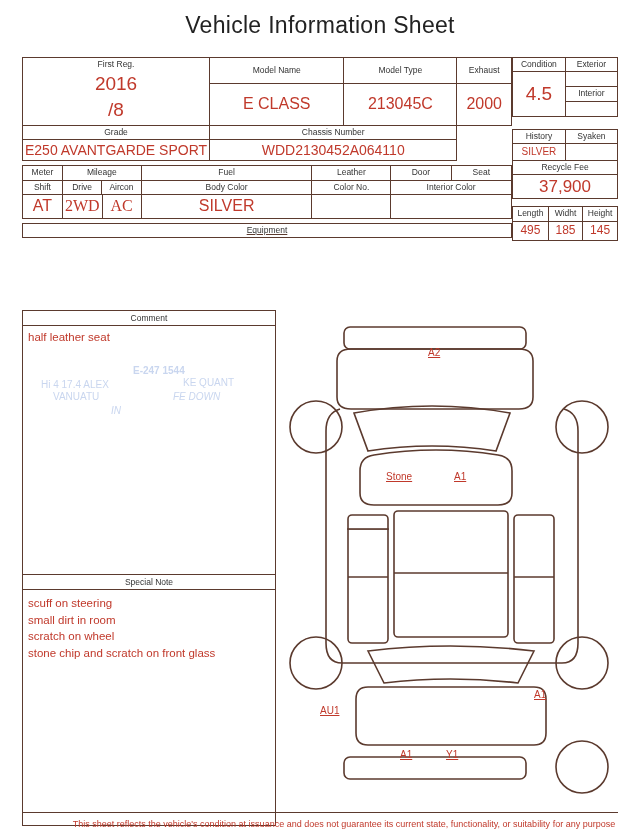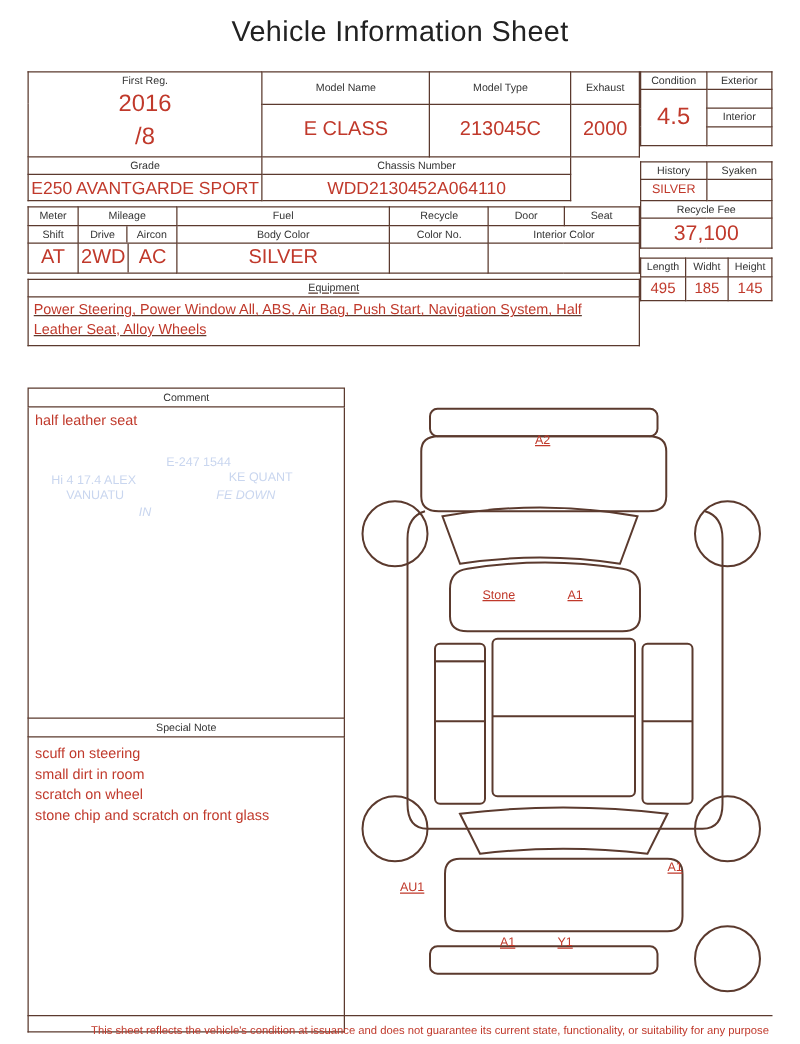--- a/index.html
+++ b/index.html
@@ -140,21 +140,21 @@
             <td style="width:38px;">
                   <div class="lbl">Meter</div>
                 </td>
             <td style="width:76px;">
                   <div class="lbl">Mileage</div>
                 </td>
             <td style="width:166px;margin-top:20px;">
                   <div class="lbl">Fuel</div>
                 </td>
             <td style="width:76px;">
-                  <div class="lbl">Recycle</div>
+                  <div class="lbl">Leather</div>
                 </td>
             <td style="width:58px;">
                   <div class="lbl">Door</div>
                 </td>
             <td style="width:58px;">
                   <div class="lbl">Seat</div>
                 </td>
           </tr>
           <tr>
             <td>
@@ -182,21 +182,21 @@
                 </td>
             <td colspan="2">
                   <div class="lbl">Interior Color</div>
                 </td>
           </tr>
           <tr>
             <td>
                   <div class="val">AT</div>
                 </td>
             <td style="padding:0;">
-              <table style="width:100%;border:none;">
+              <table style="width:100%;border:none;font-family:Liberation Serif, serif;">
                 <tbody>
                       <tr>
                   <td style="border:none;border-right:1px solid #5b3a2e;width:50%;">
                           <div class="val">2WD</div>
                         </td>
                   <td style="border:none;width:50%;">
                           <div class="val">AC</div>
                         </td>
                 </tr>
               </tbody>
@@ -215,25 +215,20 @@
         </tbody>
           </table>
 
         <table class="eqtbl" style="margin-top:4px;">
           <tbody>
               <tr>
             <td>
                   <div class="lbl">Equipment</div>
                 </td>
           </tr>
-          <tr>
-            <td style="height:38px;">
-              <div class="eqtext">Power Steering, Power Window  All, ABS, Air Bag, Push Start, Navigation System, Half Leather Seat, Alloy Wheels</div>
-            </td>
-          </tr>
         </tbody>
           </table>
       </div>
 
       <div class="rightblk">
         <table style="width:106px;">
           <tbody>
               <tr>
             <td style="width:53px;">
                   <div class="lbl">Condition</div>
@@ -281,21 +276,21 @@
                   <div class="val sm"></div>
                 </td>
           </tr>
           <tr>
             <td colspan="2">
                   <div class="lbl">Recycle Fee</div>
                 </td>
           </tr>
           <tr>
             <td colspan="2">
-                  <div class="val" style="font-size:17px;">37,100</div>
+                  <div class="val" style="font-size:17px;">37,900</div>
                 </td>
           </tr>
         </tbody>
           </table>
 
         <table style="width:106px;margin-top:7px;">
           <tbody>
               <tr>
             <td style="width:36px;">
                   <div class="lbl">Length</div>
@@ -322,21 +317,21 @@
           </table>
       </div>
 
     </div>
   </div>
 
   <div class="lowerleft">
     <div class="cmt-head">Comment</div>
     <div class="cmt-body">
       <div>half leather seat</div>
-      <span class="wm" style="left:110px;top:38px;">E-247 1544</span>
+      <span class="wm" style="left:110px;top:38px;font-weight:bold;">E-247 1544</span>
       <span class="wm" style="left:18px;top:52px;">Hi 4 17.4 ALEX</span>
       <span class="wm" style="left:160px;top:50px;">KE QUANT</span>
       <span class="wm" style="left:30px;top:64px;">VANUATU</span>
       <span class="wm" style="left:150px;top:64px;font-style:italic;">FE DOWN</span>
       <span class="wm" style="left:88px;top:78px;font-style:italic;">IN</span>
     </div>
     <div class="note-head" style="border-top:none;">Special Note</div>
     <div class="note-body">
       <div style="white-space:pre-line;">scuff on steering
 small dirt in room

